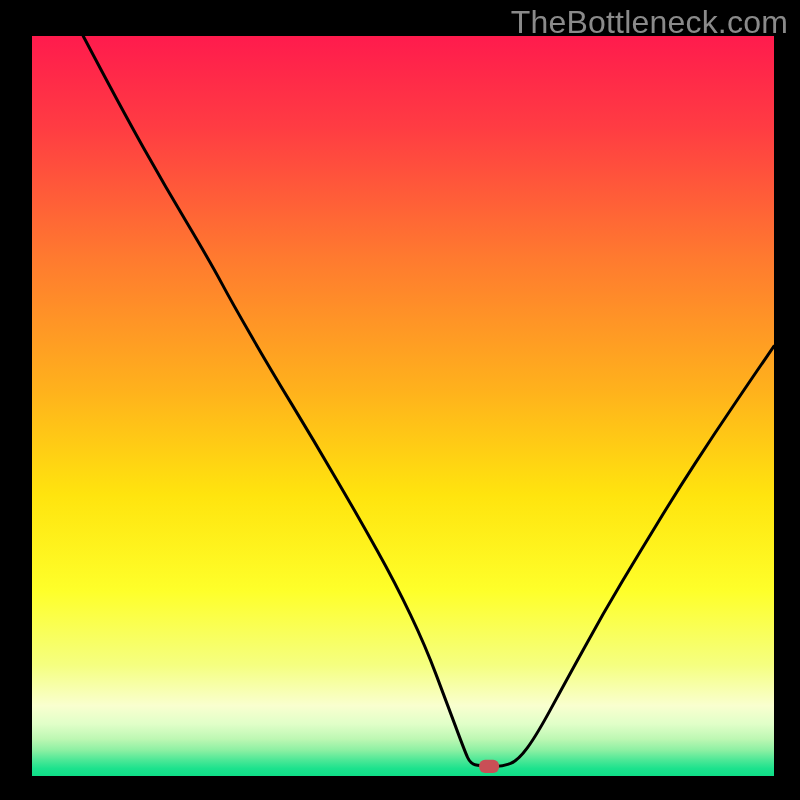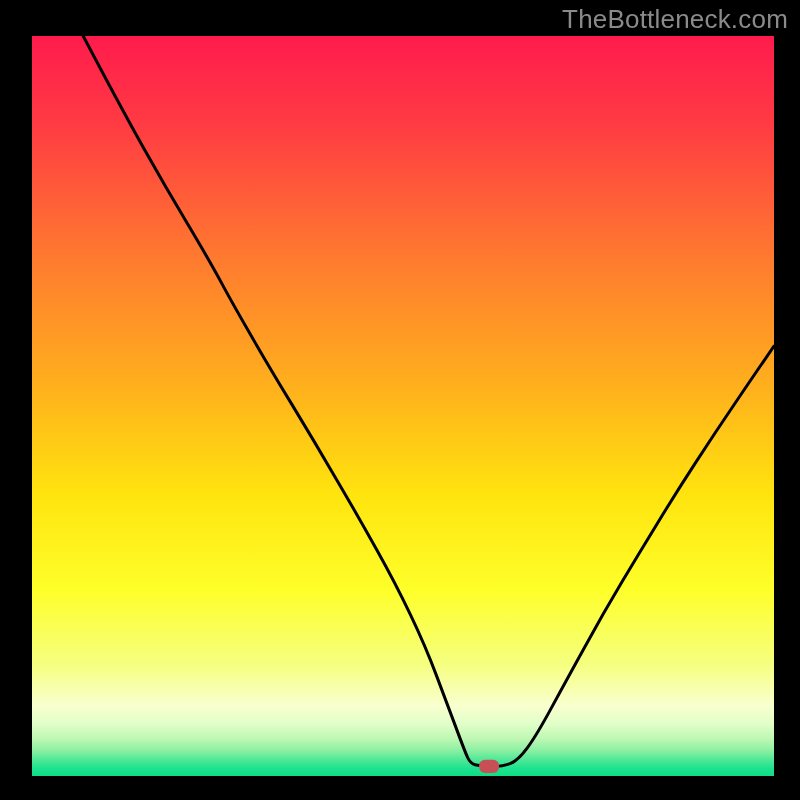--- a/index.html
+++ b/index.html
@@ -14,21 +14,21 @@
     position: relative;
     width: 800px;
     height: 800px;
     background: #000;
   }
   .watermark {
     position: absolute;
     top: 4px;
     right: 12px;
     font-family: Arial, Helvetica, sans-serif;
-    font-size: 26px;
+    font-size: 32px;
     font-weight: 400;
     color: #8a8a8a;
     letter-spacing: 0.2px;
   }
   svg.plot {
     position: absolute;
     left: 32px;
     top: 36px;
     
   }

